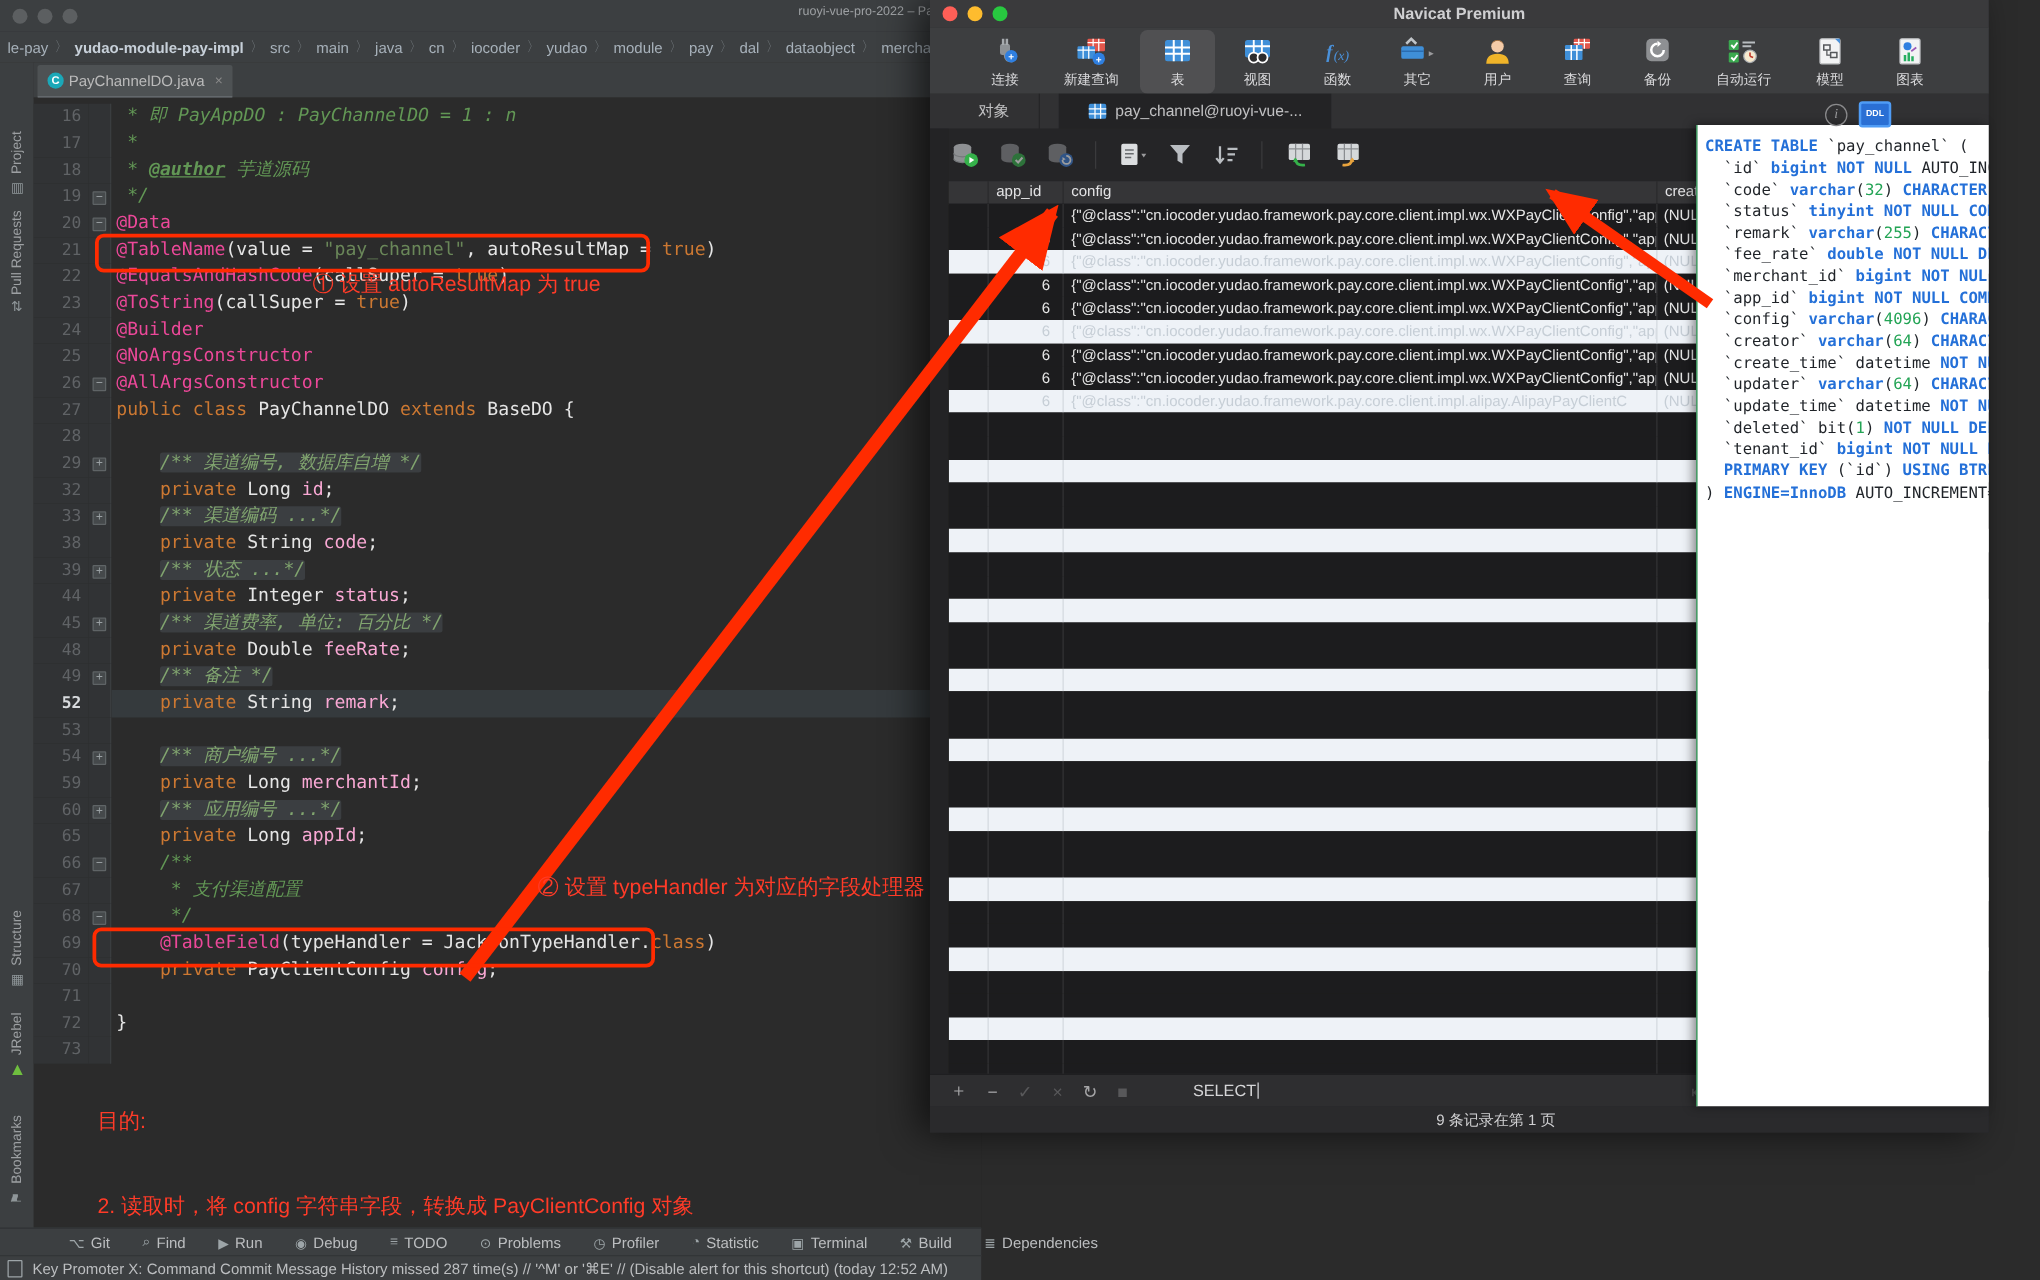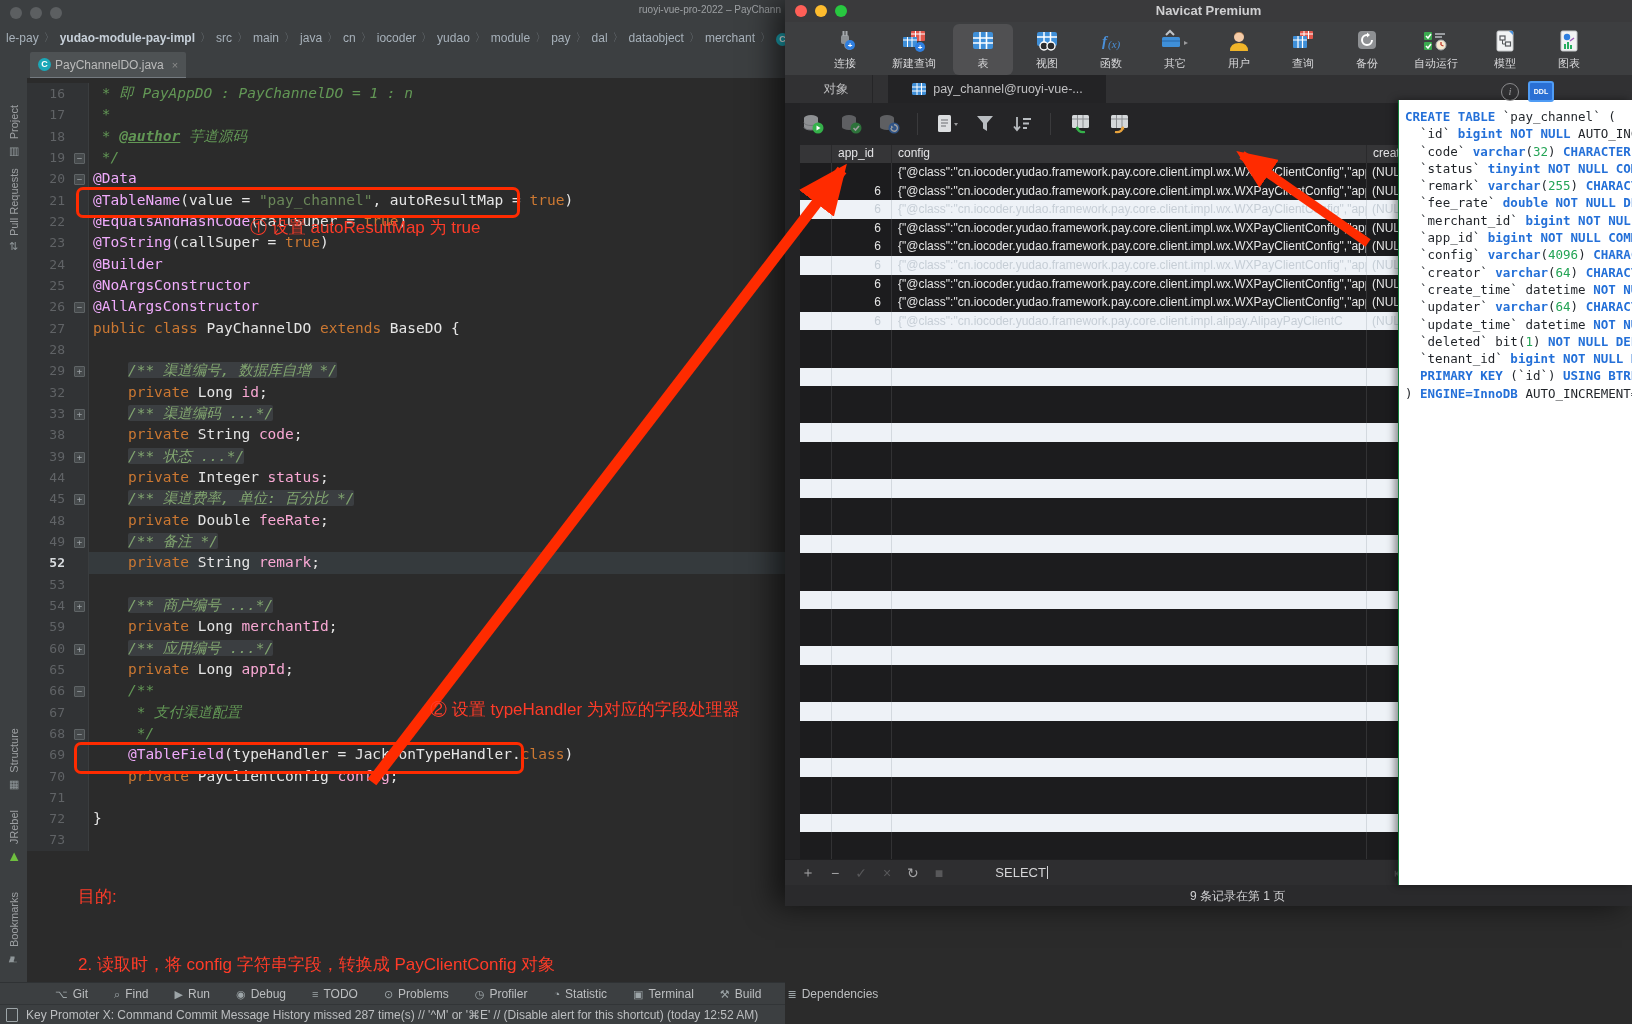--- a/index.html
+++ b/index.html
@@ -37,35 +37,35 @@
   .ln-g{width:38px;text-align:right;padding-right:6px;color:#606366;background:#313335;font-size:13px;flex:none;}
   .ln-f{width:17px;flex:none;background:#313335;border-right:1px solid #3a3d3f;position:relative;}
   .fold-box{position:absolute;left:3px;top:6px;width:9px;height:9px;border:1px solid #5f6466;color:#9aa0a3;
             font-size:9px;line-height:8px;text-align:center;background:#45494b;border-radius:1px;}
   .ln-c{flex:1;padding-left:4px;}
   .code-line.hl .ln-c{background:#353a3d;}
   .code-line.hl .ln-g{color:#d7dadd;font-weight:bold;}
   .sg-c,.sg-ci{color:#629755;font-style:italic;}
   .sg-cu{color:#629755;font-style:italic;font-weight:bold;text-decoration:underline;}
   .sg-cf{color:#81a56f;font-style:italic;background:#3b3e41;border-radius:2px;}
-  .sg-a{color:#f0abfc;text-align:center;}
+  .sg-a{color:#ec4899;text-align:center;}
   .sg-k{color:#cc7832;}
   .sg-s{color:#6a8759;}
   .sg-f{color:#f9a8d4;}
   .sg-p{color:#e5e5e5;}
   
   .ij-tools{position:absolute;left:0;bottom:19px;right:0;height:22px;background:#3c3f41;border-top:1px solid #2f3234;
             display:flex;align-items:center;padding-left:55px;gap:26px;}
   .ijtool{display:flex;align-items:center;gap:5px;color:#bcbec0;font-size:12px;white-space:nowrap;}
   .ijtool .mi{color:#9da5a8;font-size:11px;}
   .ij-status{position:absolute;left:0;bottom:0;right:0;height:19px;background:#3c3f41;border-top:1px solid #323537;
              display:flex;align-items:center;color:#bcbec0;font-size:12px;padding-left:6px;gap:8px;white-space:nowrap;overflow:hidden;}
   .ij-status .sq{width:10px;height:12px;border:1px solid #9da5a8;border-radius:1px;flex:none;}
   
-  #nv{position:absolute;left:785px;top:0;width:847px;height:906px;background:#29292b;
+  #nv{position:absolute;left:744px;top:0;width:847px;height:906px;background:#29292b;
       box-shadow:-10px 0 28px rgba(0,0,0,.6);}
   .nv-titlebar{position:absolute;left:0;top:0;right:0;height:22px;background:#3a3a3c;border-bottom:1px solid #2c2c2e;}
   .nv-title{position:absolute;left:0;right:0;top:3px;text-align:center;color:#cfcfd1;font-size:13px;font-weight:bold;}
   .dot.r{background:#ff5f57;} .dot.y{background:#febc2e;} .dot.g{background:#28c840;}
   .nv-toolbar{position:absolute;left:0;top:22px;right:0;height:53px;background:#3d3e40;display:flex;padding-left:28px;}
   .nv-tb{width:60px;margin:2px 2px 0 2px;display:flex;flex-direction:column;align-items:center;justify-content:flex-start;
          border-radius:6px;padding-top:3px;}
   .nv-tb.wide{width:70px;}
   .nv-tb.sel{background:#505052;}
   .nv-tb .tbi{height:27px;display:flex;align-items:center;justify-content:center;}

